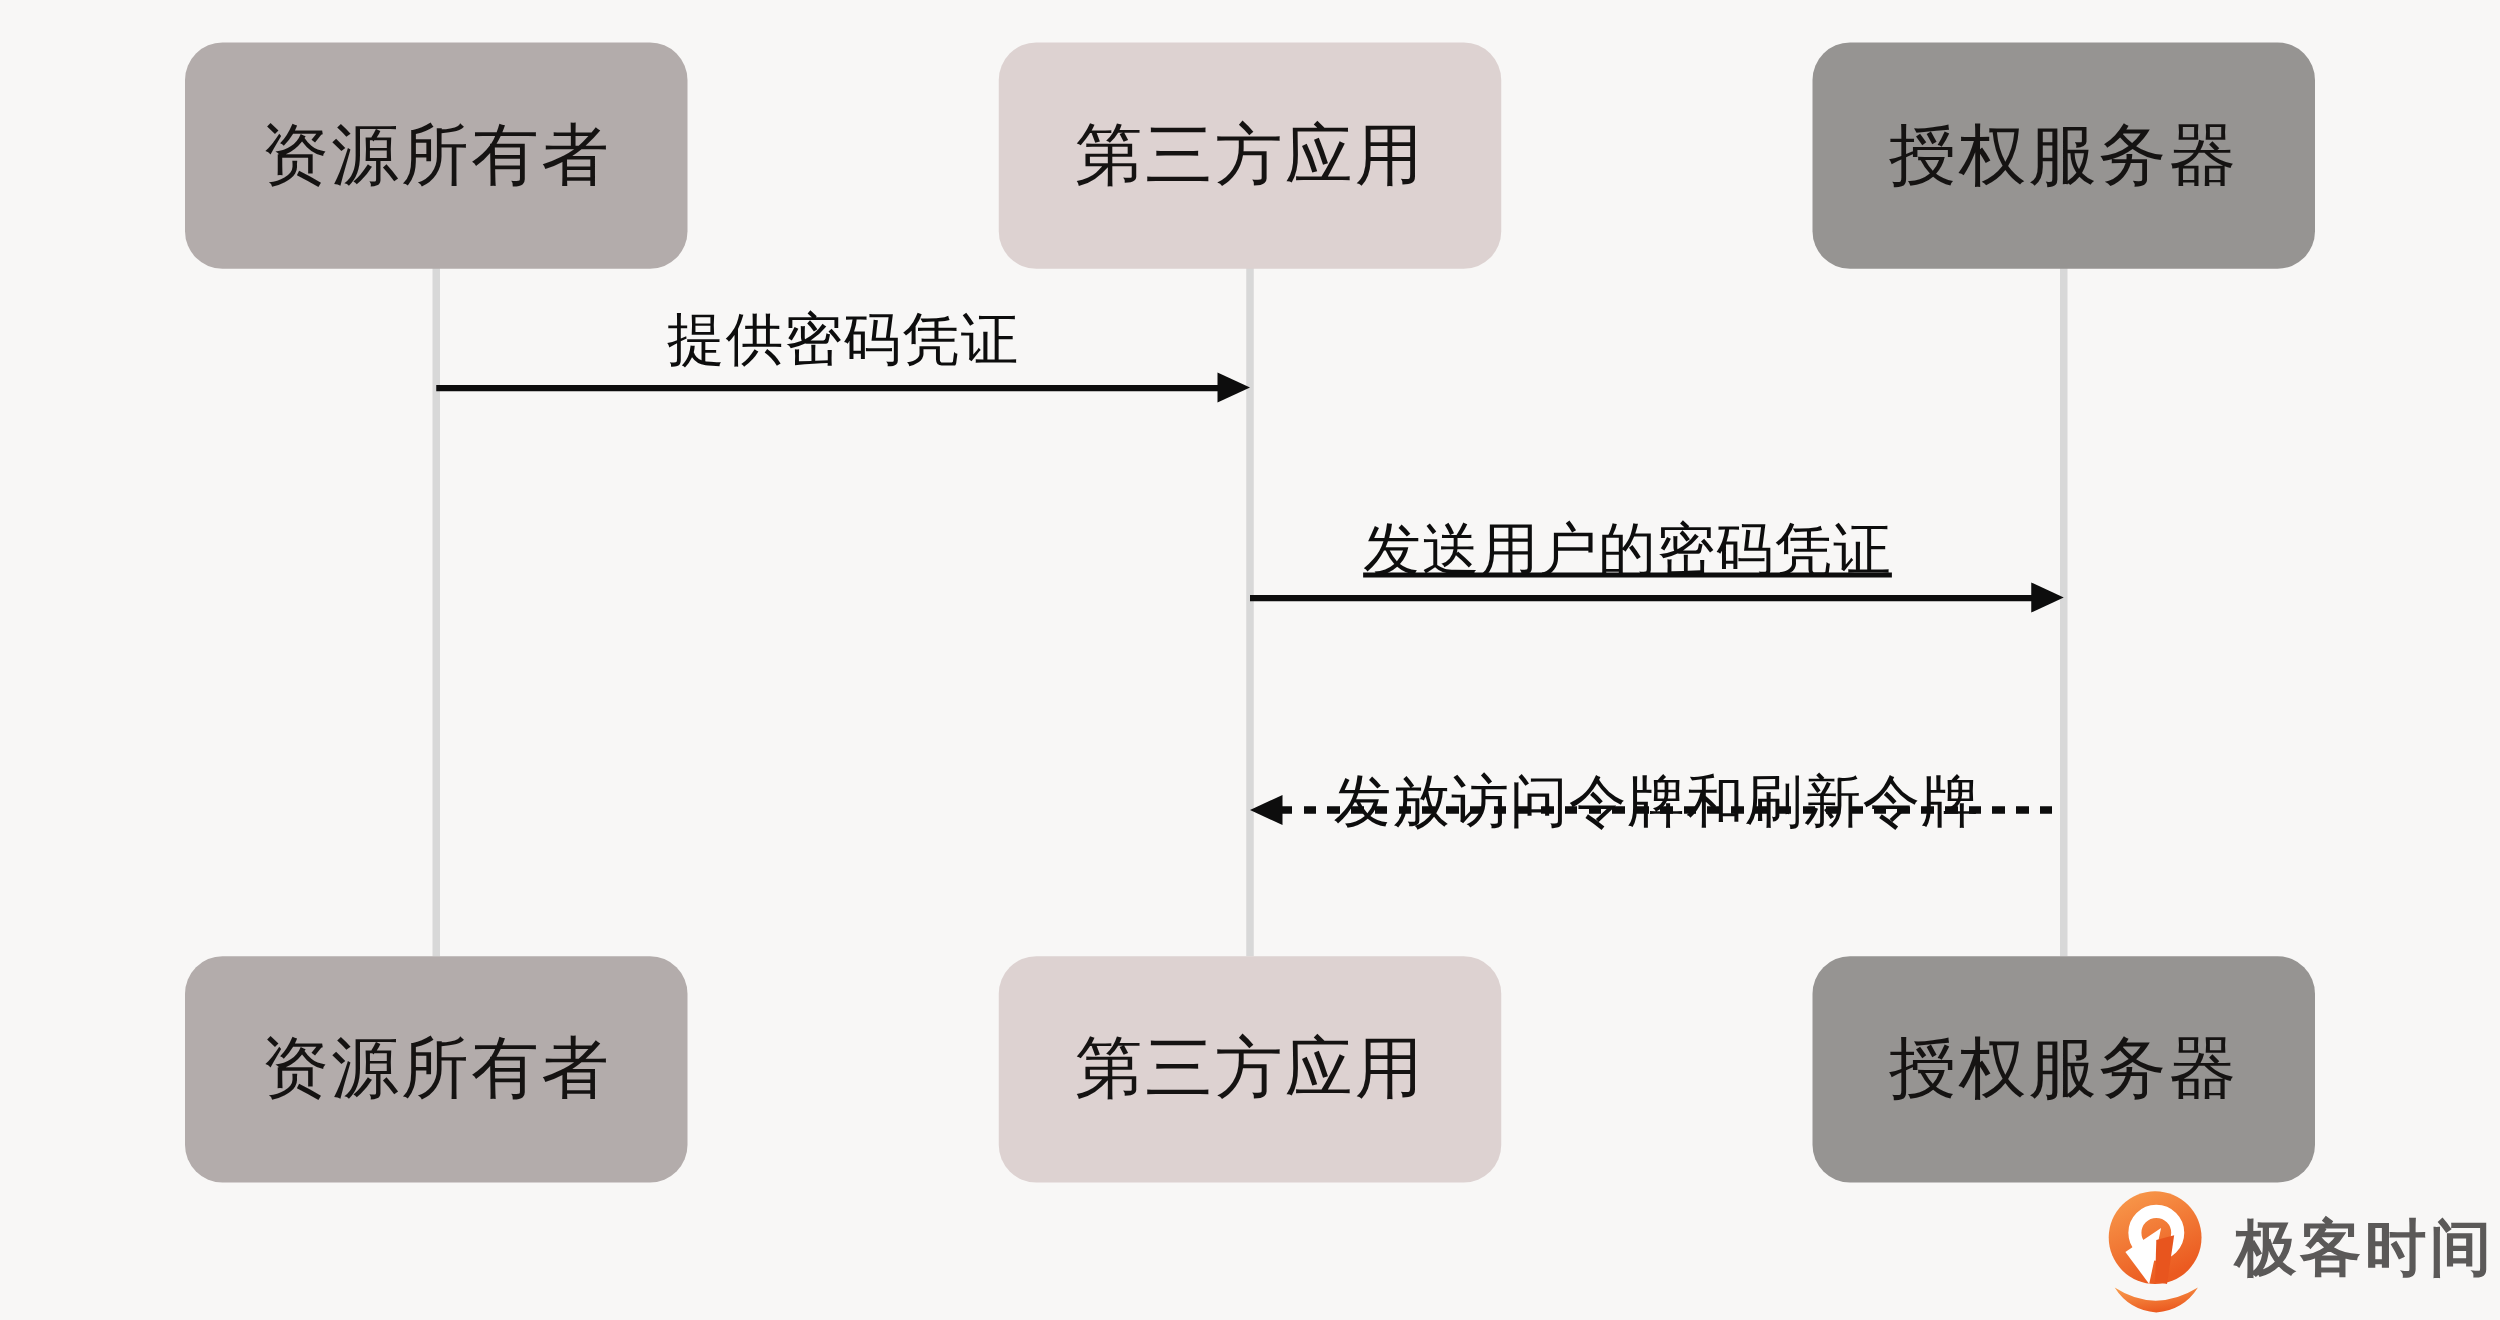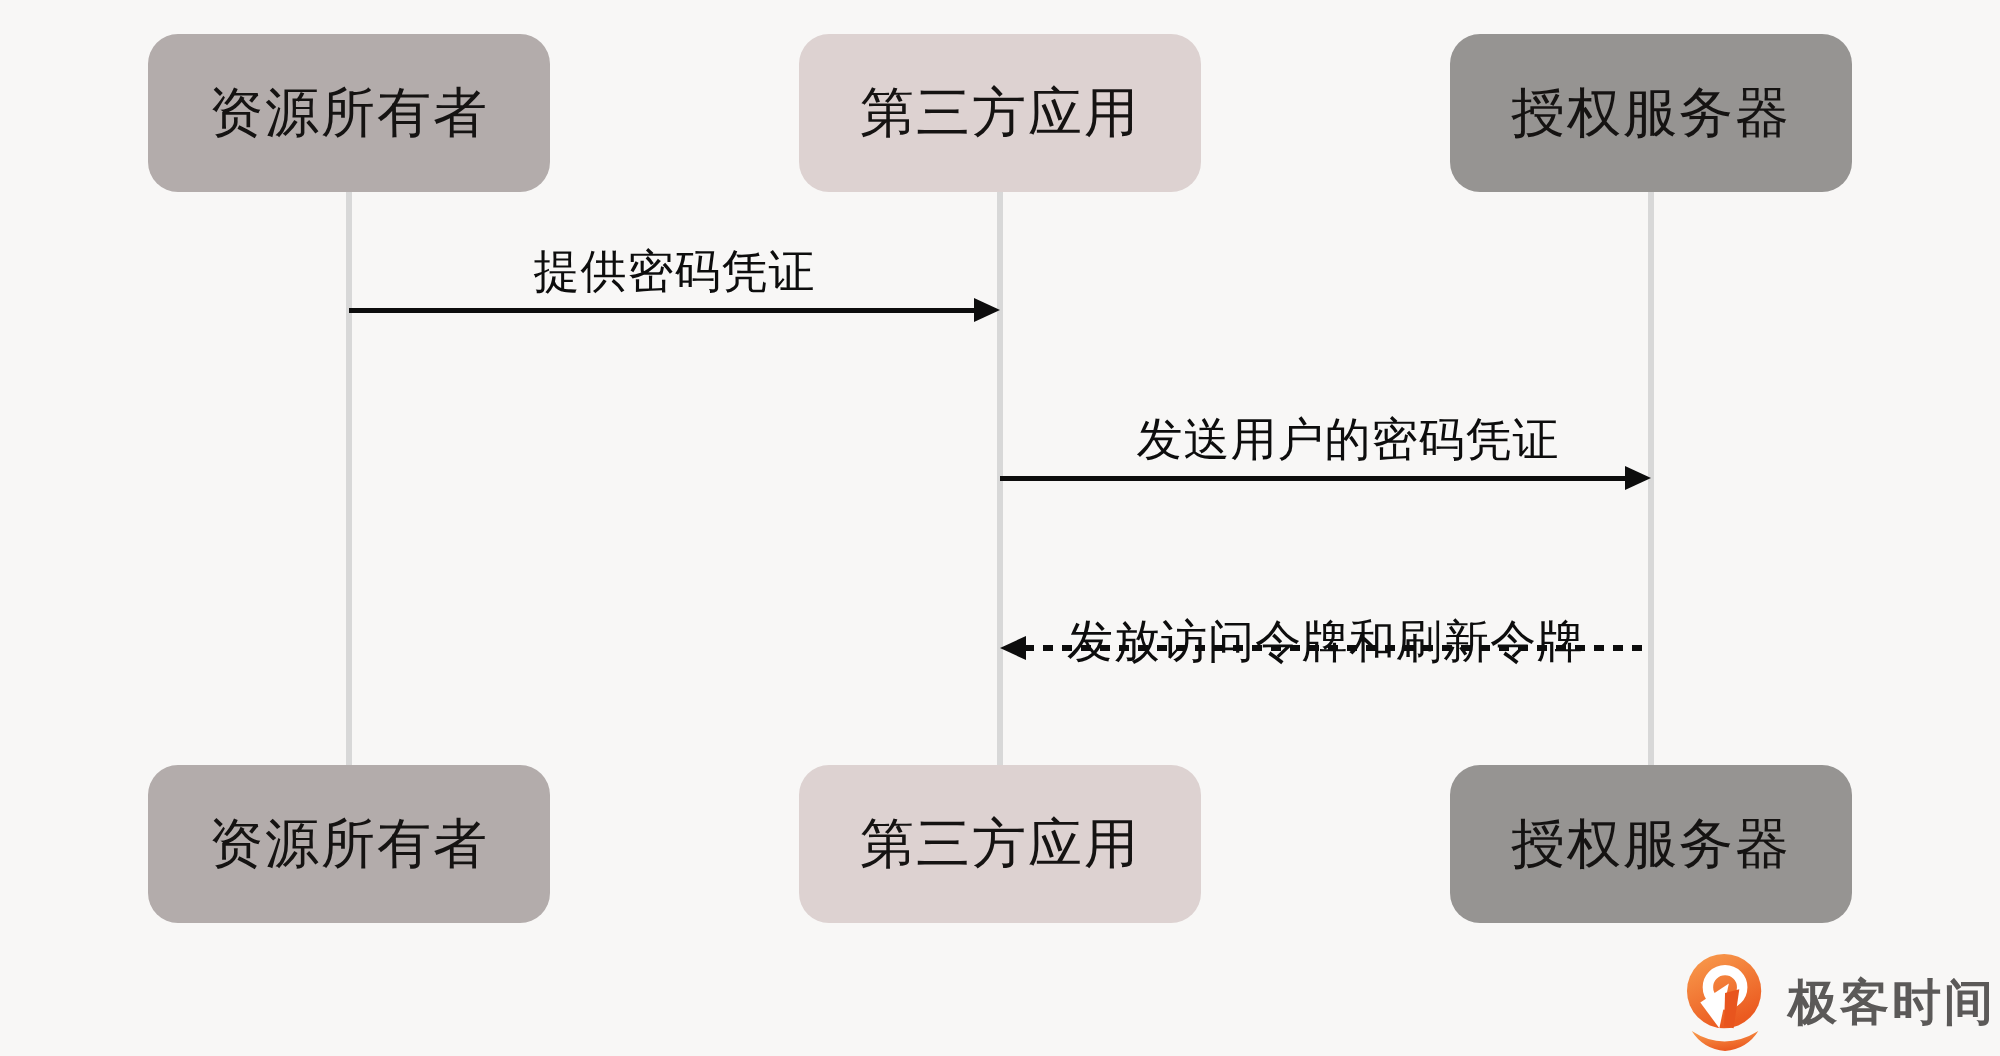--- a/index.html
+++ b/index.html
@@ -5,21 +5,21 @@
   html,body{margin:0;padding:0;}
   .canvas{
     position:relative;
     width:2000px;height:1056px;
     background:#f8f7f6;
     overflow:hidden;
     font-family:"Liberation Sans","DejaVu Sans",sans-serif;
   }
   .actor-box{
     position:absolute;
-    width:402px;height:158px;
+    width:402px;height:181px;
     border-radius:30px;
     display:flex;align-items:center;justify-content:center;
     font-size:54px;
     color:#151312;
     letter-spacing:2px;
   }
   .lifeline{
     position:absolute;
     width:6px;
     background:#d8d8d8;
@@ -47,21 +47,21 @@
     font-size:46px;
     line-height:50px;
     color:#0d0d0d;
     white-space:nowrap;
     letter-spacing:1px;
     text-align:right;
   }
   .logo{
     position:absolute;
     left:1686px;top:952px;
-    display:flex;align-items:flex-end;
+    display:flex;align-items:flex-start;font-family:Liberation Mono, monospace;
   }
   .logo-text{
     margin-left:22px;
     font-size:49px;
     font-weight:600;
     color:#5b5958;
     letter-spacing:3px;
     line-height:100px;
   }
 </style>
@@ -94,21 +94,21 @@
       <div class="actor-box" style="left: 1450px; top: 765px; background: rgb(150, 148, 146);">
         <span>授权服务器</span>
       </div>
     </div>
   <div id="messages">
       <div class="msg-line" style="top: 308px; left: 349px; width: 627px;"></div>
       <div class="arrowhead right" style="top: 298px; left: 974px;"></div>
       <div class="msg-label" style="left: 674.5px; top: 246px;">提供密码凭证</div>
       <div class="msg-line" style="top: 476px; left: 1000px; width: 627px;"></div>
       <div class="arrowhead right" style="top: 466px; left: 1625px;"></div>
-      <div class="msg-label" style="left: 1348px; top: 414px;">发送用户的密码凭证</div>
+      <div class="msg-label" style="left: 1302px; top: 414px; text-decoration: underline;">发送用户的密码凭证</div>
       <div class="msg-line dashed" style="top: 645px; left: 1024px; width: 627px;"></div>
       <div class="arrowhead left" style="top: 636px; left: 1000px;"></div>
       <div class="msg-label" style="left: 1325.5px; top: 616px;">发放访问令牌和刷新令牌</div>
     </div>
 
   <div class="logo">
     <svg width="80" height="99" viewBox="0 0 84 104">
       <defs>
         <linearGradient id="gk" x1="0" y1="0" x2="0.45" y2="1">
           <stop offset="0" stop-color="#f99e4f"></stop>

